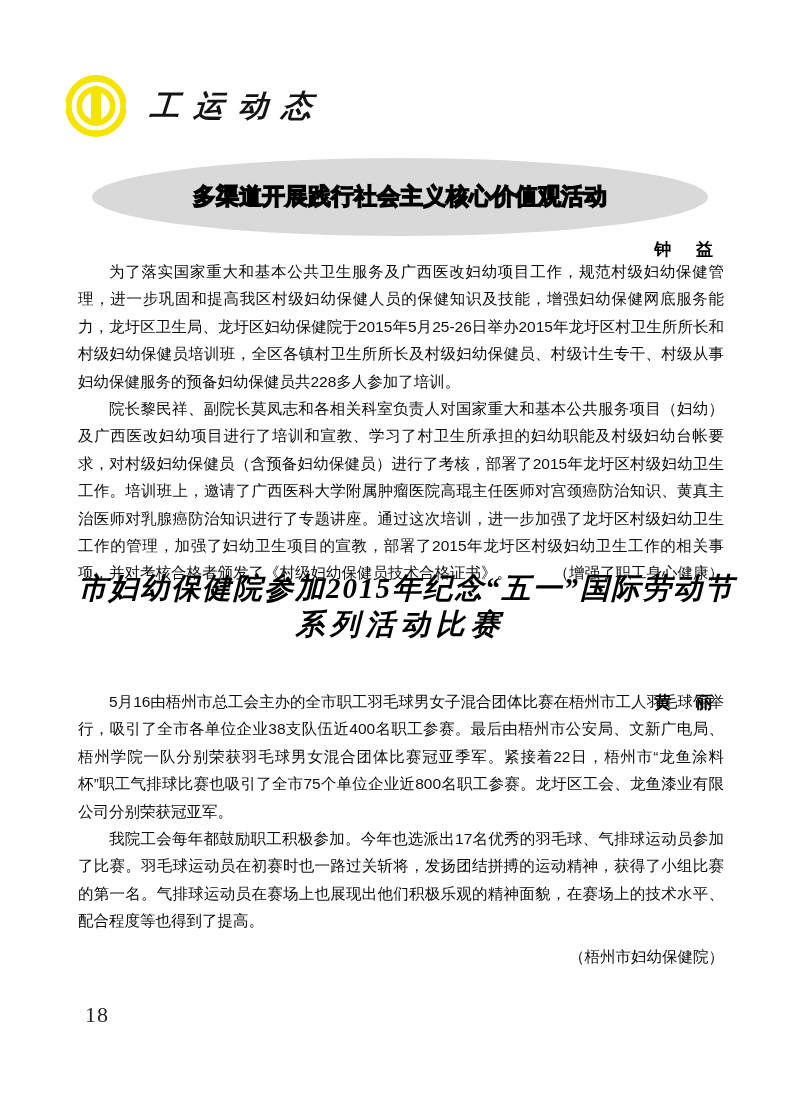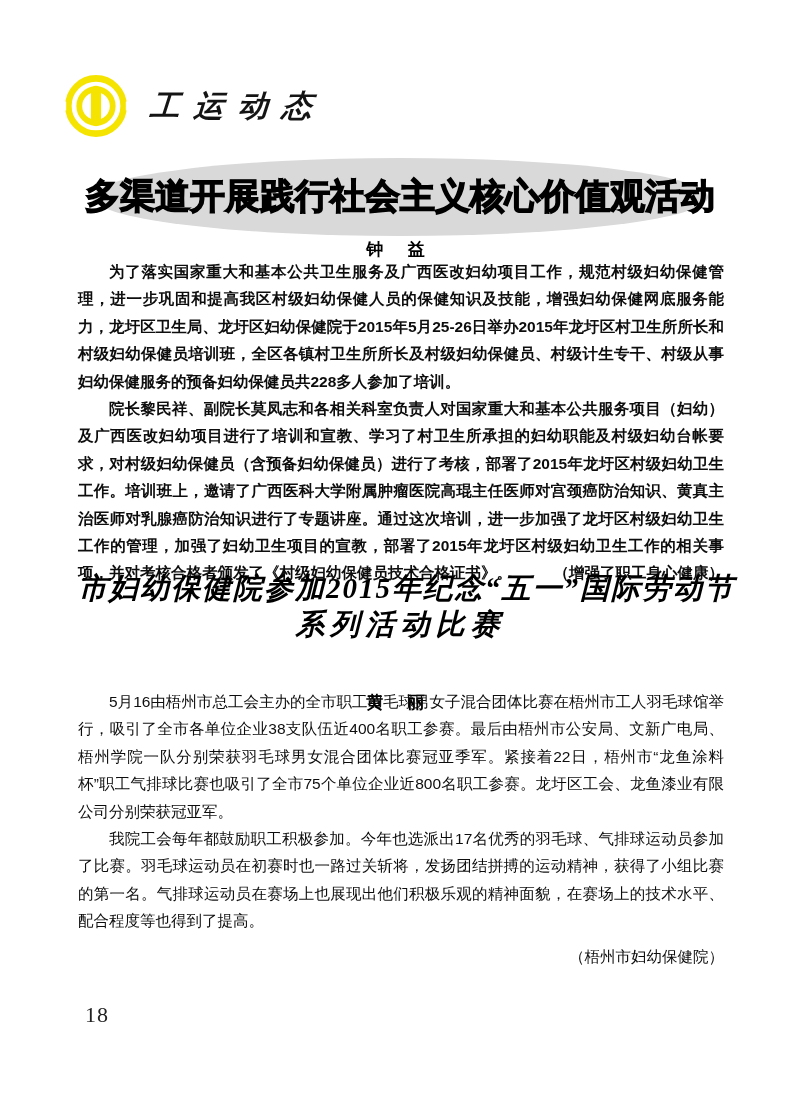--- a/index.html
+++ b/index.html
@@ -28,36 +28,36 @@
 
   
   .a1-titlewrap { position:absolute; left:92px; top:158px; width:616px; height:78px; }
   .a1-ellipse {
     position:absolute; left:0; top:0; width:100%; height:100%;
     background:#d9d9d9; border-radius:50%;
   }
   .a1-title {
     position:absolute; left:-4%; top:50%; width:108%;
     transform:translateY(-52%);
-    text-align:center; font-size:35px; font-weight:900;
+    text-align:center; font-size:23px; font-weight:900;
     letter-spacing:0px; color:#000;
     -webkit-text-stroke:1.4px #000;
     white-space:nowrap;
     font-family:"Liberation Sans", sans-serif;
   }
   .author {
     position:absolute; left:78px; width:645px;
-    text-align:center; font-weight:bold; font-size:17px;
+    text-align:right; font-weight:bold; font-size:17px;
     letter-spacing:10px; color:#000;
   }
   .a1-author { top:238px; }
 
   
   .bodyblock { position:absolute; left:78px; width:646px; font-size:15.5px; line-height:27.4px; color:#0d0d0d; }
-  .a1-body { top:258px;font-weight:bold; }
+  .a1-body { top:258px; }
   .bodyblock p { text-align:justify; text-indent:2em; }
   .attribution { text-align:right; }
   .attribution.pull-up { margin-top:-27.4px; }
 
   
   .a2-titlewrap {
     position:absolute; left:78px; top:570px; width:645px;
     text-align:center; color:#000;
     font-family:"Liberation Serif", serif;
     font-weight:bold; font-style:italic;

